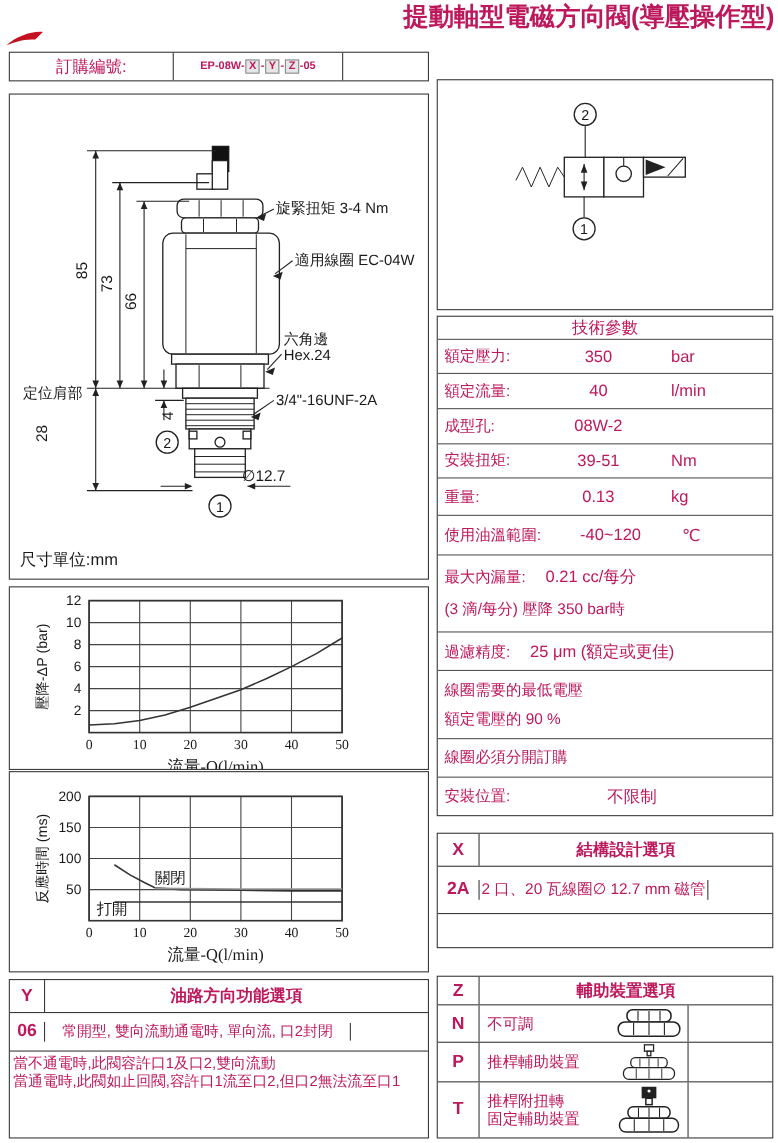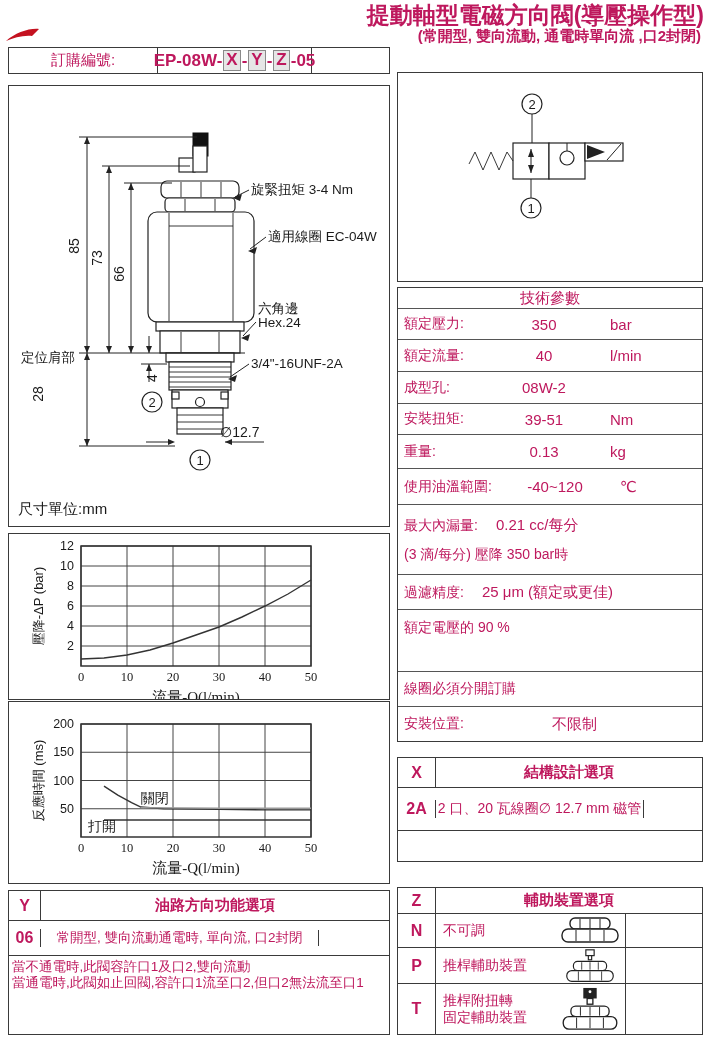--- a/index.html
+++ b/index.html
@@ -7,21 +7,21 @@
         font-family:"Liberation Sans","DejaVu Sans",sans-serif;color:#be185d}
   .page *{box-sizing:border-box}
   .abs{position:absolute}
   .box{position:absolute;border:1px solid #3a3a3a;background:#fff}
   .title{position:absolute;top:0;right:3px;font-size:23px;font-weight:bold;white-space:nowrap}
   .subtitle{position:absolute;top:27px;right:6px;font-size:15px;font-weight:bold;white-space:nowrap}
   
   #order-box{left:8px;top:47px;width:382px;height:27px;display:flex;align-items:stretch}
   .ord-label{width:148px;display:flex;align-items:center;justify-content:center;font-size:15px}
   .ord-code{width:155px;border-left:1px solid #3a3a3a;border-right:1px solid #3a3a3a;
-            display:flex;align-items:center;justify-content:center;font-size:17px;font-weight:bold;white-space:nowrap}
+            display:flex;align-items:center;justify-content:center;font-size:10px;font-weight:bold;white-space:nowrap}
   .opt{border:1px solid #8a8a8a;background:#e6e6e6;padding:0 2px;margin:0 1px;line-height:1.1}
   
   #drawing-box{left:8px;top:85px;width:382px;height:442px}
   #symbol-box{left:397px;top:72px;width:306px;height:210px}
   #chart1-box{left:8px;top:533px;width:382px;height:167px}
   #chart2-box{left:8px;top:701px;width:382px;height:183px}
   svg text{fill:#1a1a1a}
   .vs{fill:#fff;stroke:#222;stroke-width:1.2}
   .vf{fill:#111;stroke:#111}
   .vl{stroke:#222;stroke-width:0.9;fill:none}
@@ -69,21 +69,20 @@
 </head>
 <body>
 
 <div class="page">
 
   <svg class="abs" style="left:5px;top:26px" width="36" height="18">
     <path d="M1,15 C10,7 24,2 34,3 L27,10 C18,9 9,12 1,15 Z" fill="#c41220"></path>
   </svg>
 
   <div class="title">提動軸型電磁方向閥(導壓操作型)</div>
-  <div class="subtitle">(常開型, 雙向流動, 通電時單向流 ,口2封閉)</div>
 
   <div class="box" id="order-box">
     <div class="ord-label">訂購編號:</div>
     <div class="ord-code">
       <span>EP-08W-</span>
         <span class="opt">X</span>
         <span>-</span>
         <span class="opt">Y</span>
         <span>-</span>
         <span class="opt">Z</span>
@@ -244,20 +243,21 @@
       <span class="tu">℃</span>
     </div>
     <div class="trow t2l" style="height:70px">
       <div><span>最大內漏量:</span><span class="sp">0.21 cc/每分</span></div>
       <div>(3 滴/每分) 壓降 350 bar時</div>
     </div>
     <div class="trow t2l" style="height:35px;line-height:24px">
       <div><span>過濾精度:</span><span class="sp">25 μm (額定或更佳)</span></div>
     </div>
     <div class="trow t2l9" style="height:62px">
+      <div>線圈需要的最低電壓</div>
       <div>額定電壓的 90 %</div>
     </div>
     <div class="trow t1" style="height:35px">
       <span>線圈必須分開訂購</span>
     </div>
     <div class="trow tmnt" style="flex:1">
       <span>安裝位置:</span>
       <span class="tv2">不限制</span>
     </div>
   </div>

